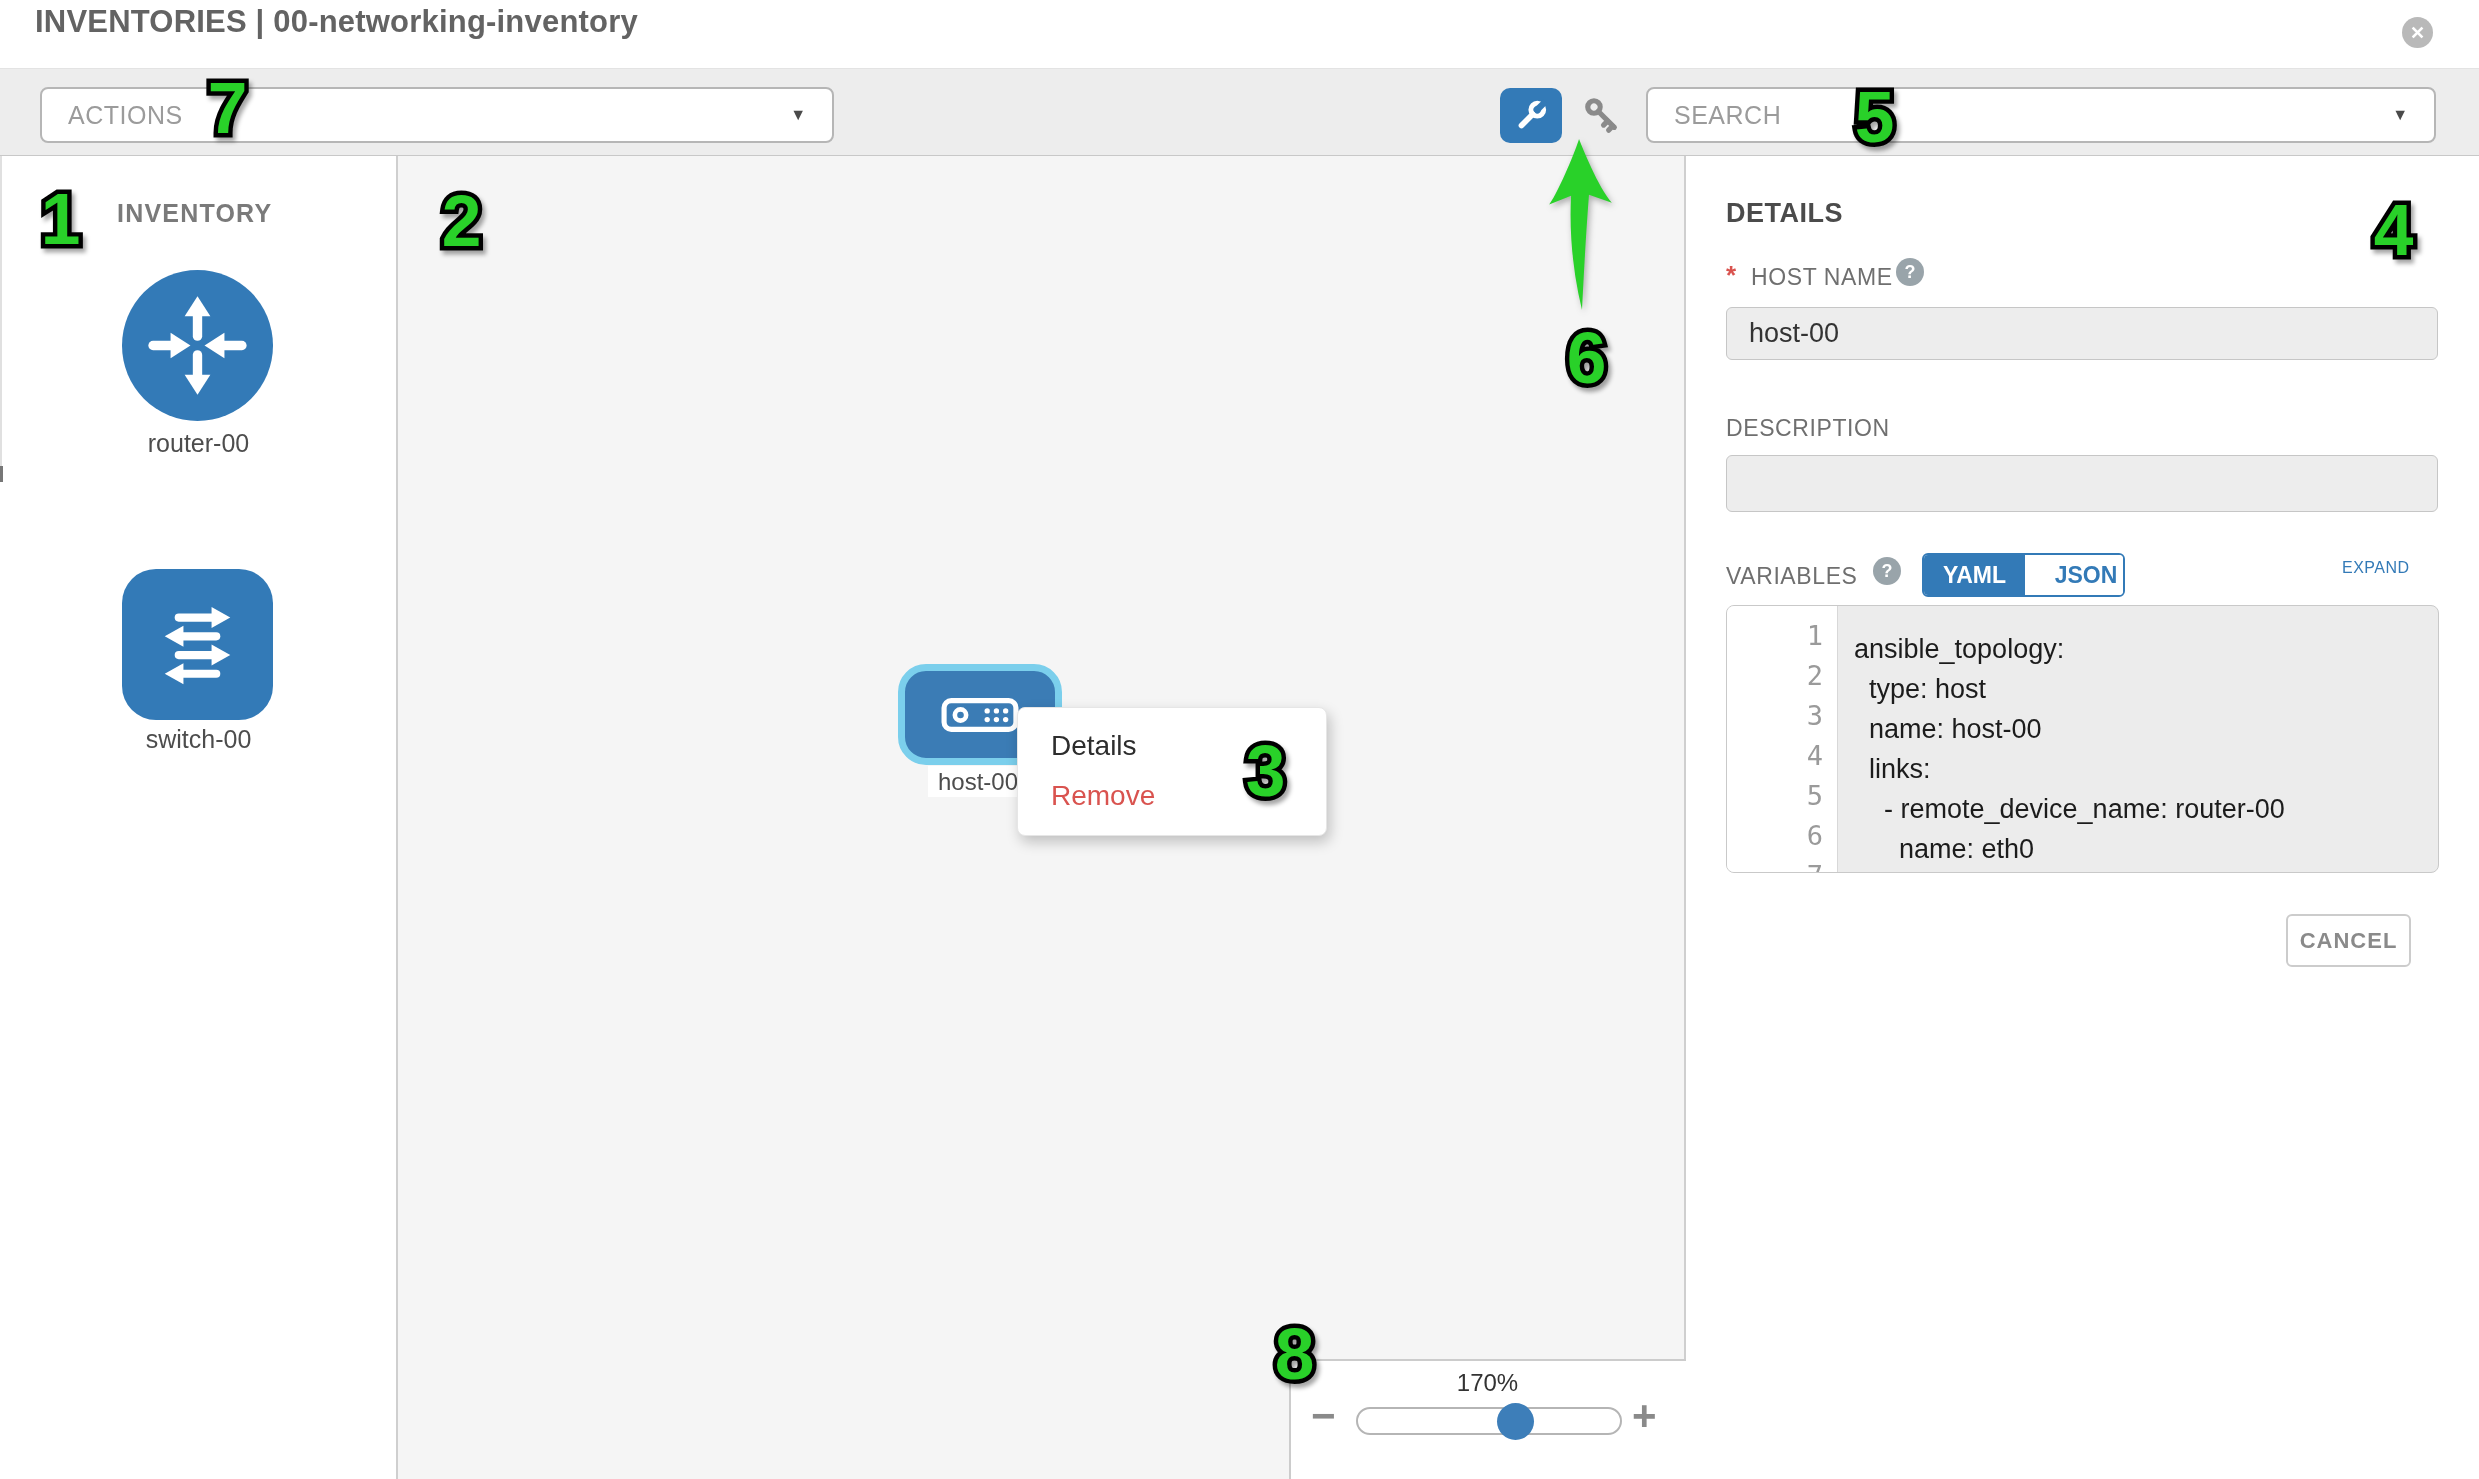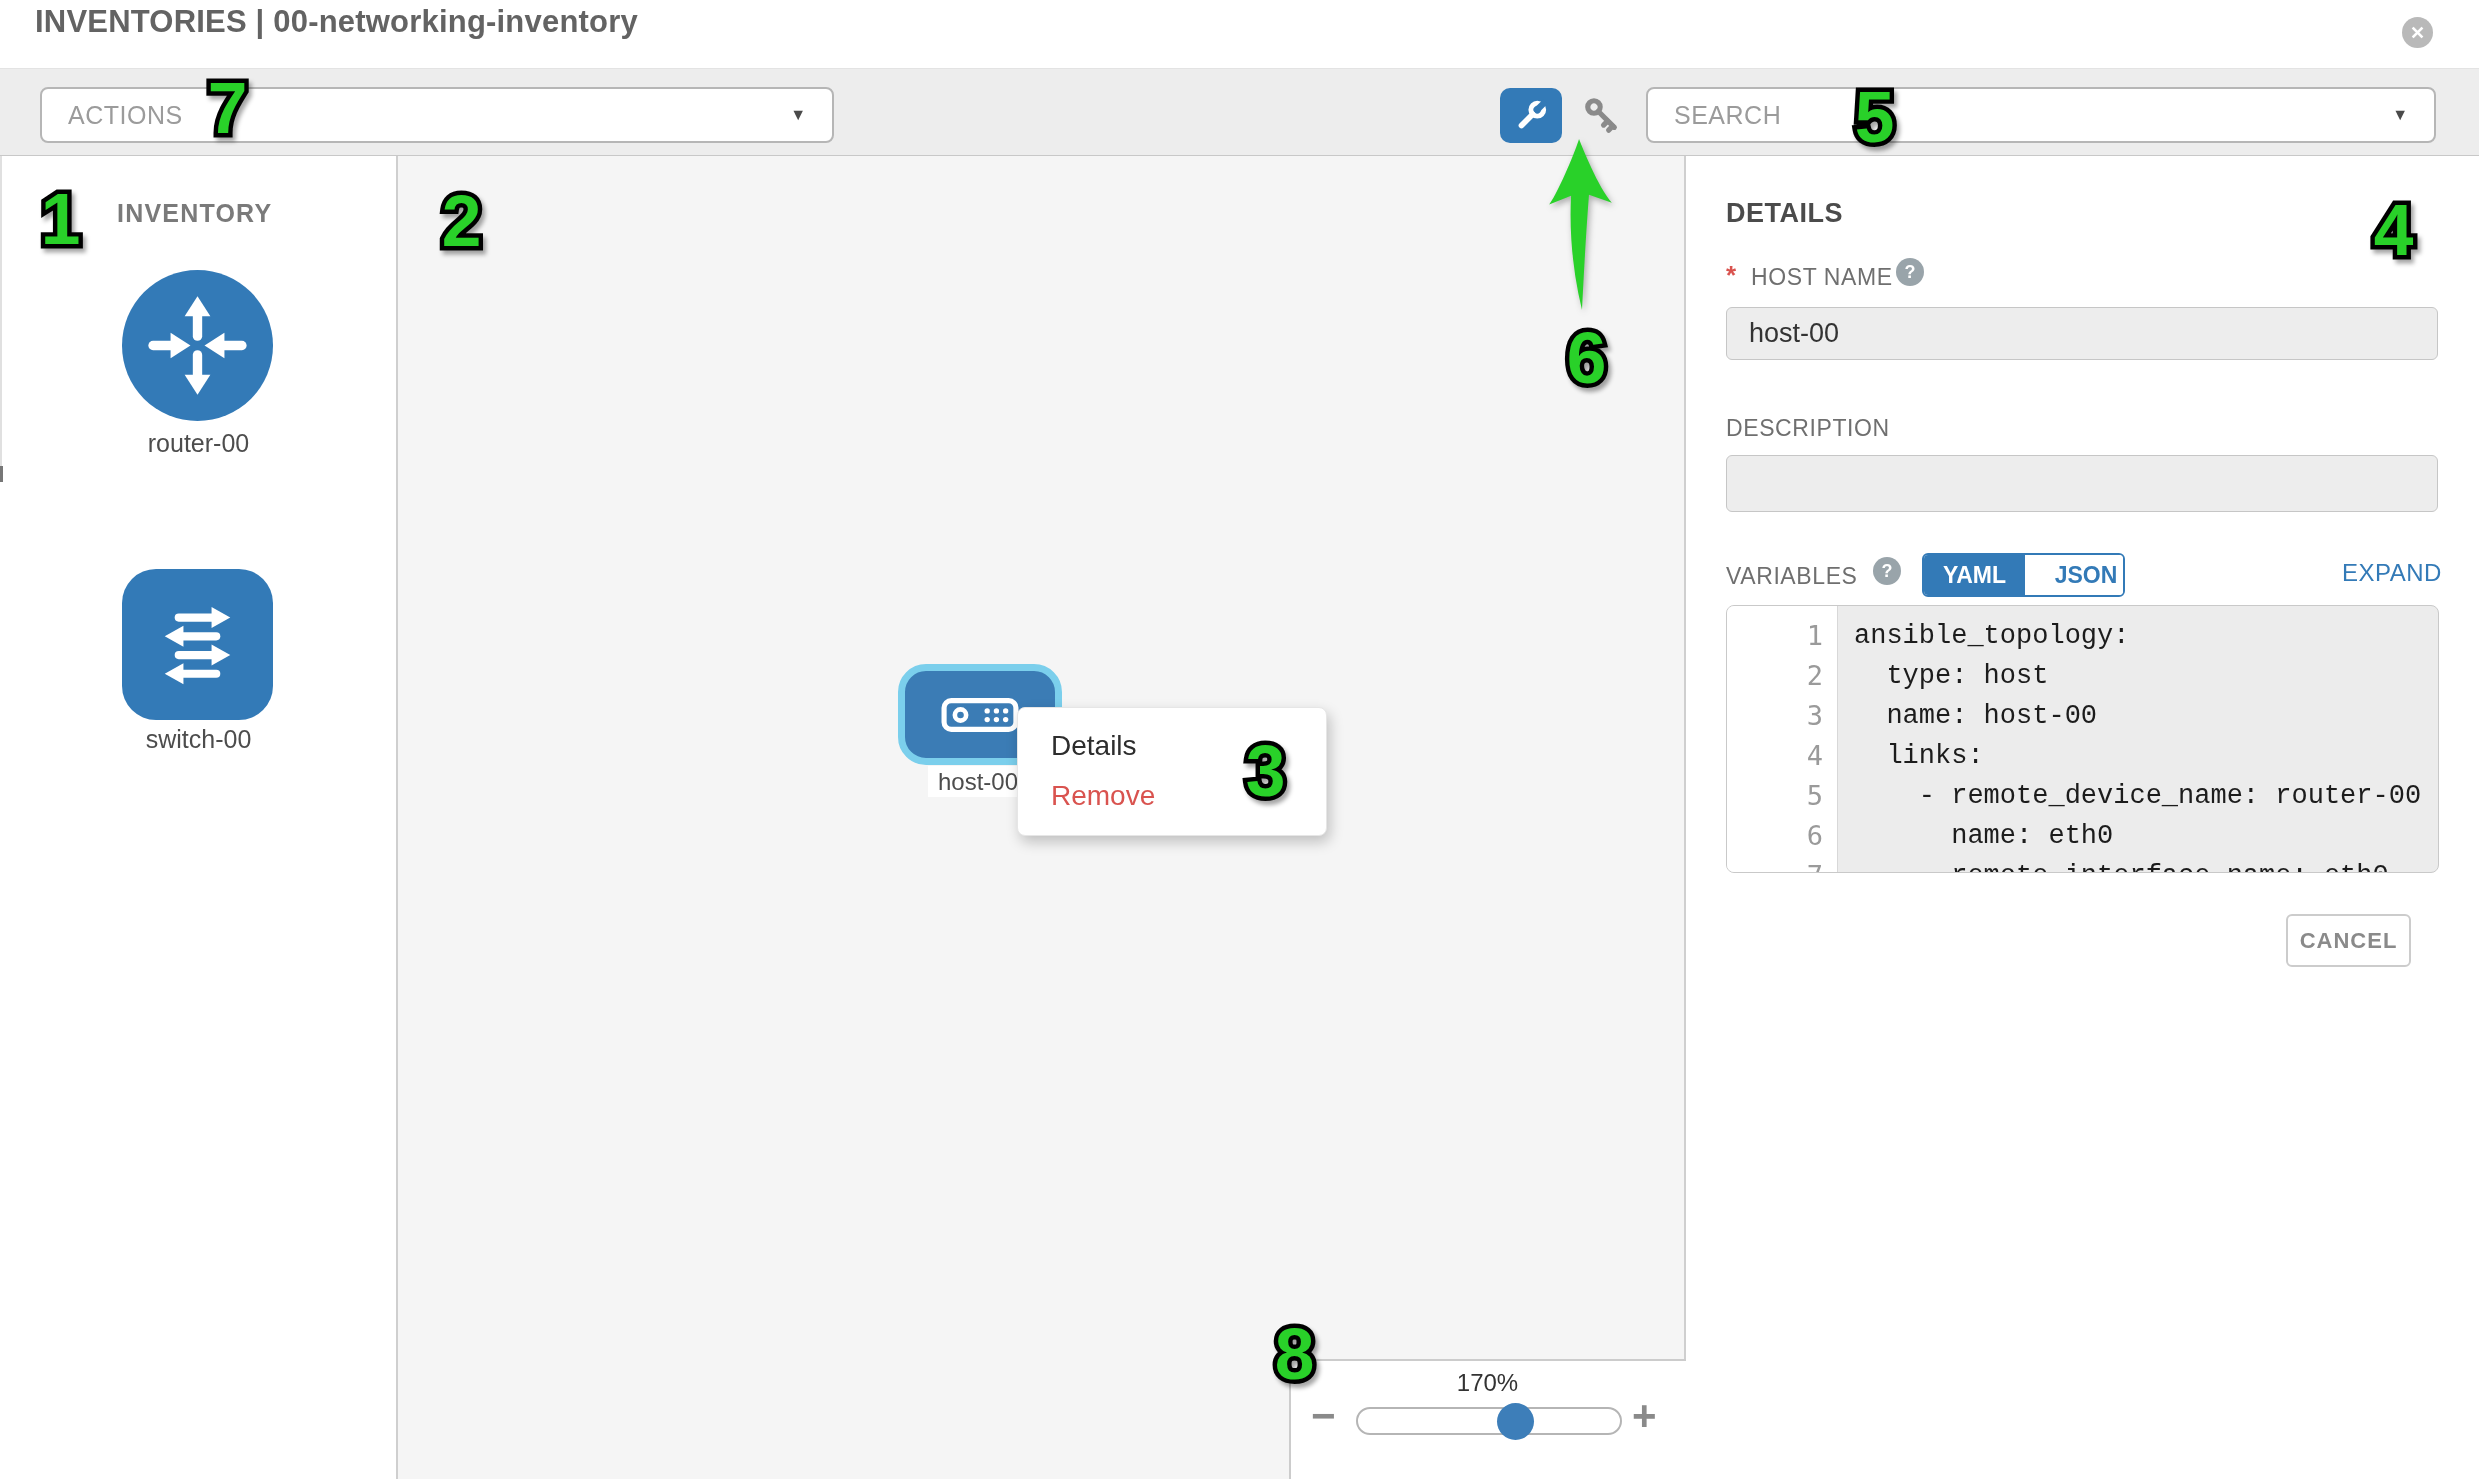--- a/index.html
+++ b/index.html
@@ -93,34 +93,34 @@
     font-size: 18px; font-weight: 700; display: inline-flex; align-items: center; justify-content: center; cursor: pointer;
   }
   .text-input {
     left: 1726px; width: 712px; background: #ededed; border: 1px solid #c6c6c6; border-radius: 6px;
     font-family: "Liberation Sans", sans-serif; font-size: 27px; color: #333; padding: 0 22px;
   }
   .toggle-group { left: 1922px; top: 553px; height: 44px; display: flex; border: 2px solid #337ab7; border-radius: 6px; overflow: hidden; background: #fff; }
   .toggle-btn { height: 100%; display: flex; align-items: center; justify-content: center; font-size: 23px; font-weight: 600; cursor: pointer; }
   .toggle-btn.sel { width: 101px; background: #337ab7; color: #fff; }
   .toggle-btn.unsel { width: 98px; background: #fff; color: #337ab7; padding-left: 24px; }
-  .expand-link { left: 2342px; top: 559px; width: 98px; text-align: left; font-size: 24px; color: #337ab7; cursor: pointer; letter-spacing: 0.5px; }
+  .expand-link { left: 2342px; top: 559px; width: 98px; text-align: left; font-size: 16px; color: #337ab7; cursor: pointer; letter-spacing: 0.5px; }
   .editor {
     left: 1726px; top: 605px; width: 713px; height: 268px;
     border: 1px solid #c9c9c9; border-radius: 8px; overflow: hidden; background: #ececec;
   }
   .editor .gutter {
     position: absolute; left: 0; top: 0; width: 111px; height: 100%;
     background: #fff; border-right: 1px solid #d8d8d8; padding: 10px 14px 0 0;
     font-family: "DejaVu Sans Mono", monospace; font-size: 27px; color: #9a9a9a;
     text-align: right; line-height: 40px;
   }
   .editor .code {
-    position: absolute; left: 111px; top: 0; right: 2px; height: 100%; padding: 10px 0 0 16px;
-    font-family: Liberation Mono, monospace; font-size: 27px; color: #1c1c1c;
+    position: absolute; left: 111px; top: 0; right: 2px; height: 100%; padding: 23px 0 0 16px;
+    font-family: Liberation Sans, sans-serif; font-size: 27px; color: #1c1c1c;
     line-height: 40px; white-space: pre; cursor: text;
   }
   .cancel-btn {
     left: 2286px; top: 914px; width: 125px; height: 53px; background: #fff;
     border: 2px solid #ccc; border-radius: 6px; color: #8a8a8a; font-size: 22px; font-weight: 700;
     letter-spacing: 1px; display: flex; align-items: center; justify-content: center; cursor: pointer;
   }
 
   
   .ann { filter: drop-shadow(3px 4px 2px rgba(0,0,0,0.35)); pointer-events: none; }

